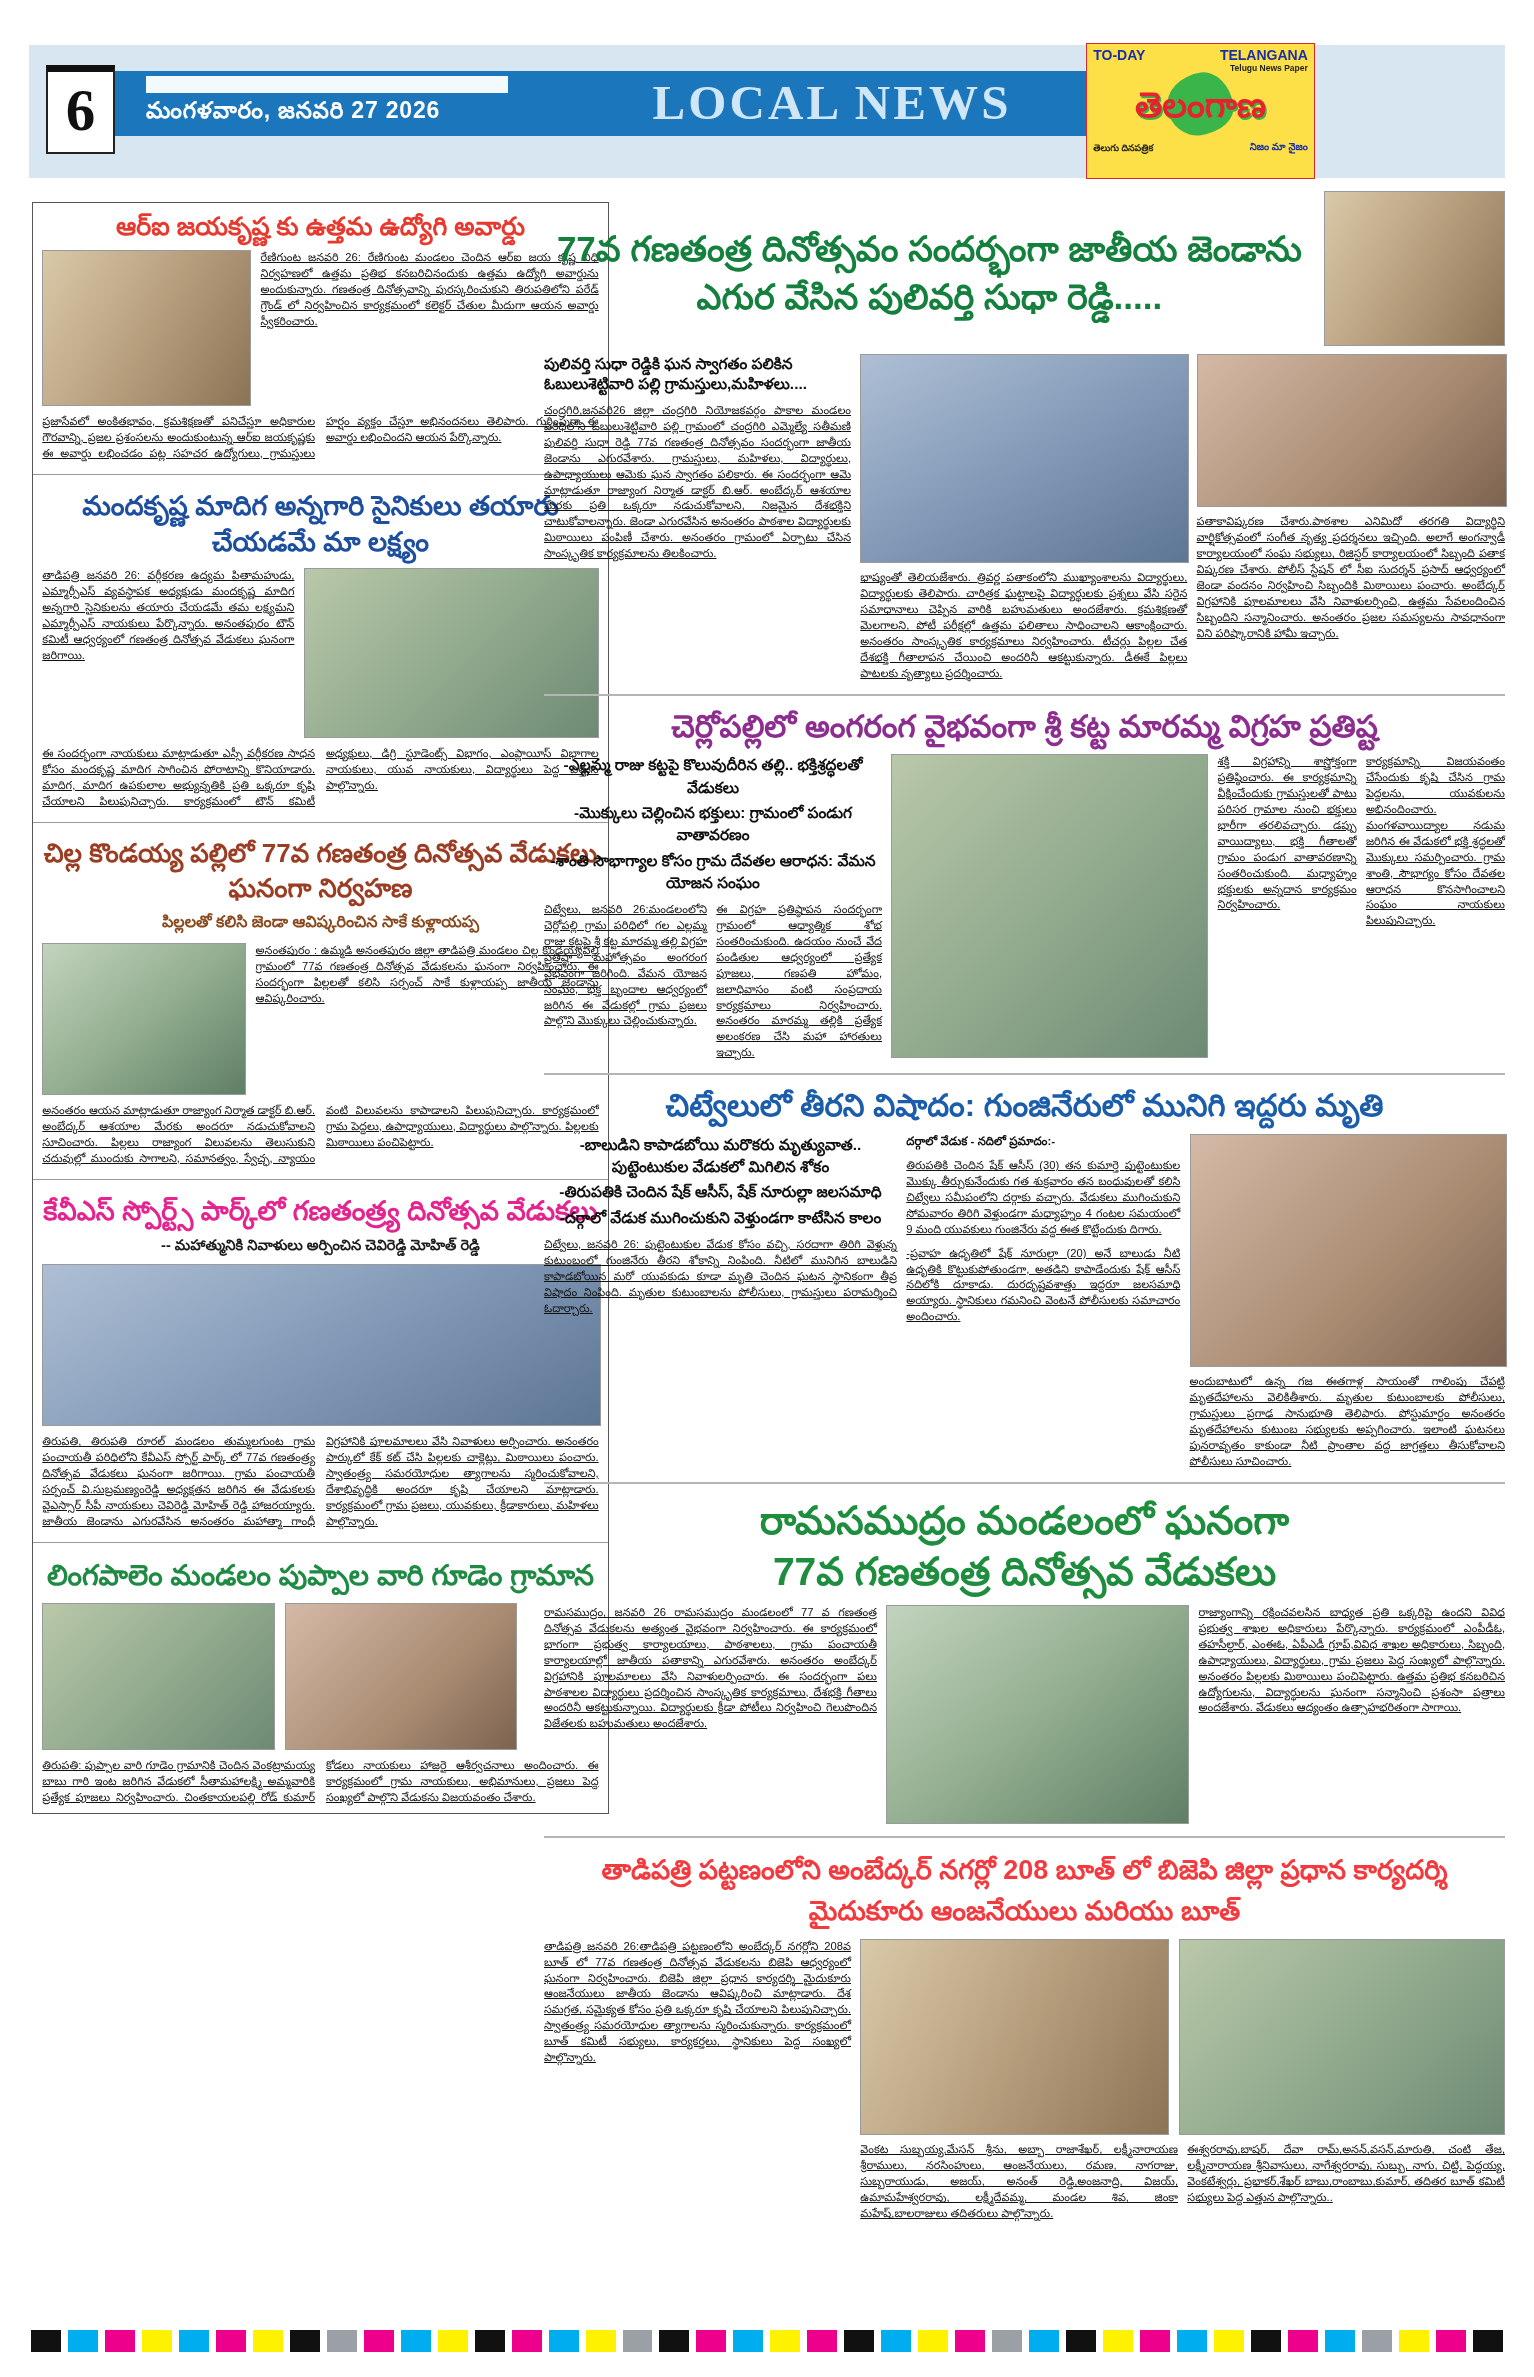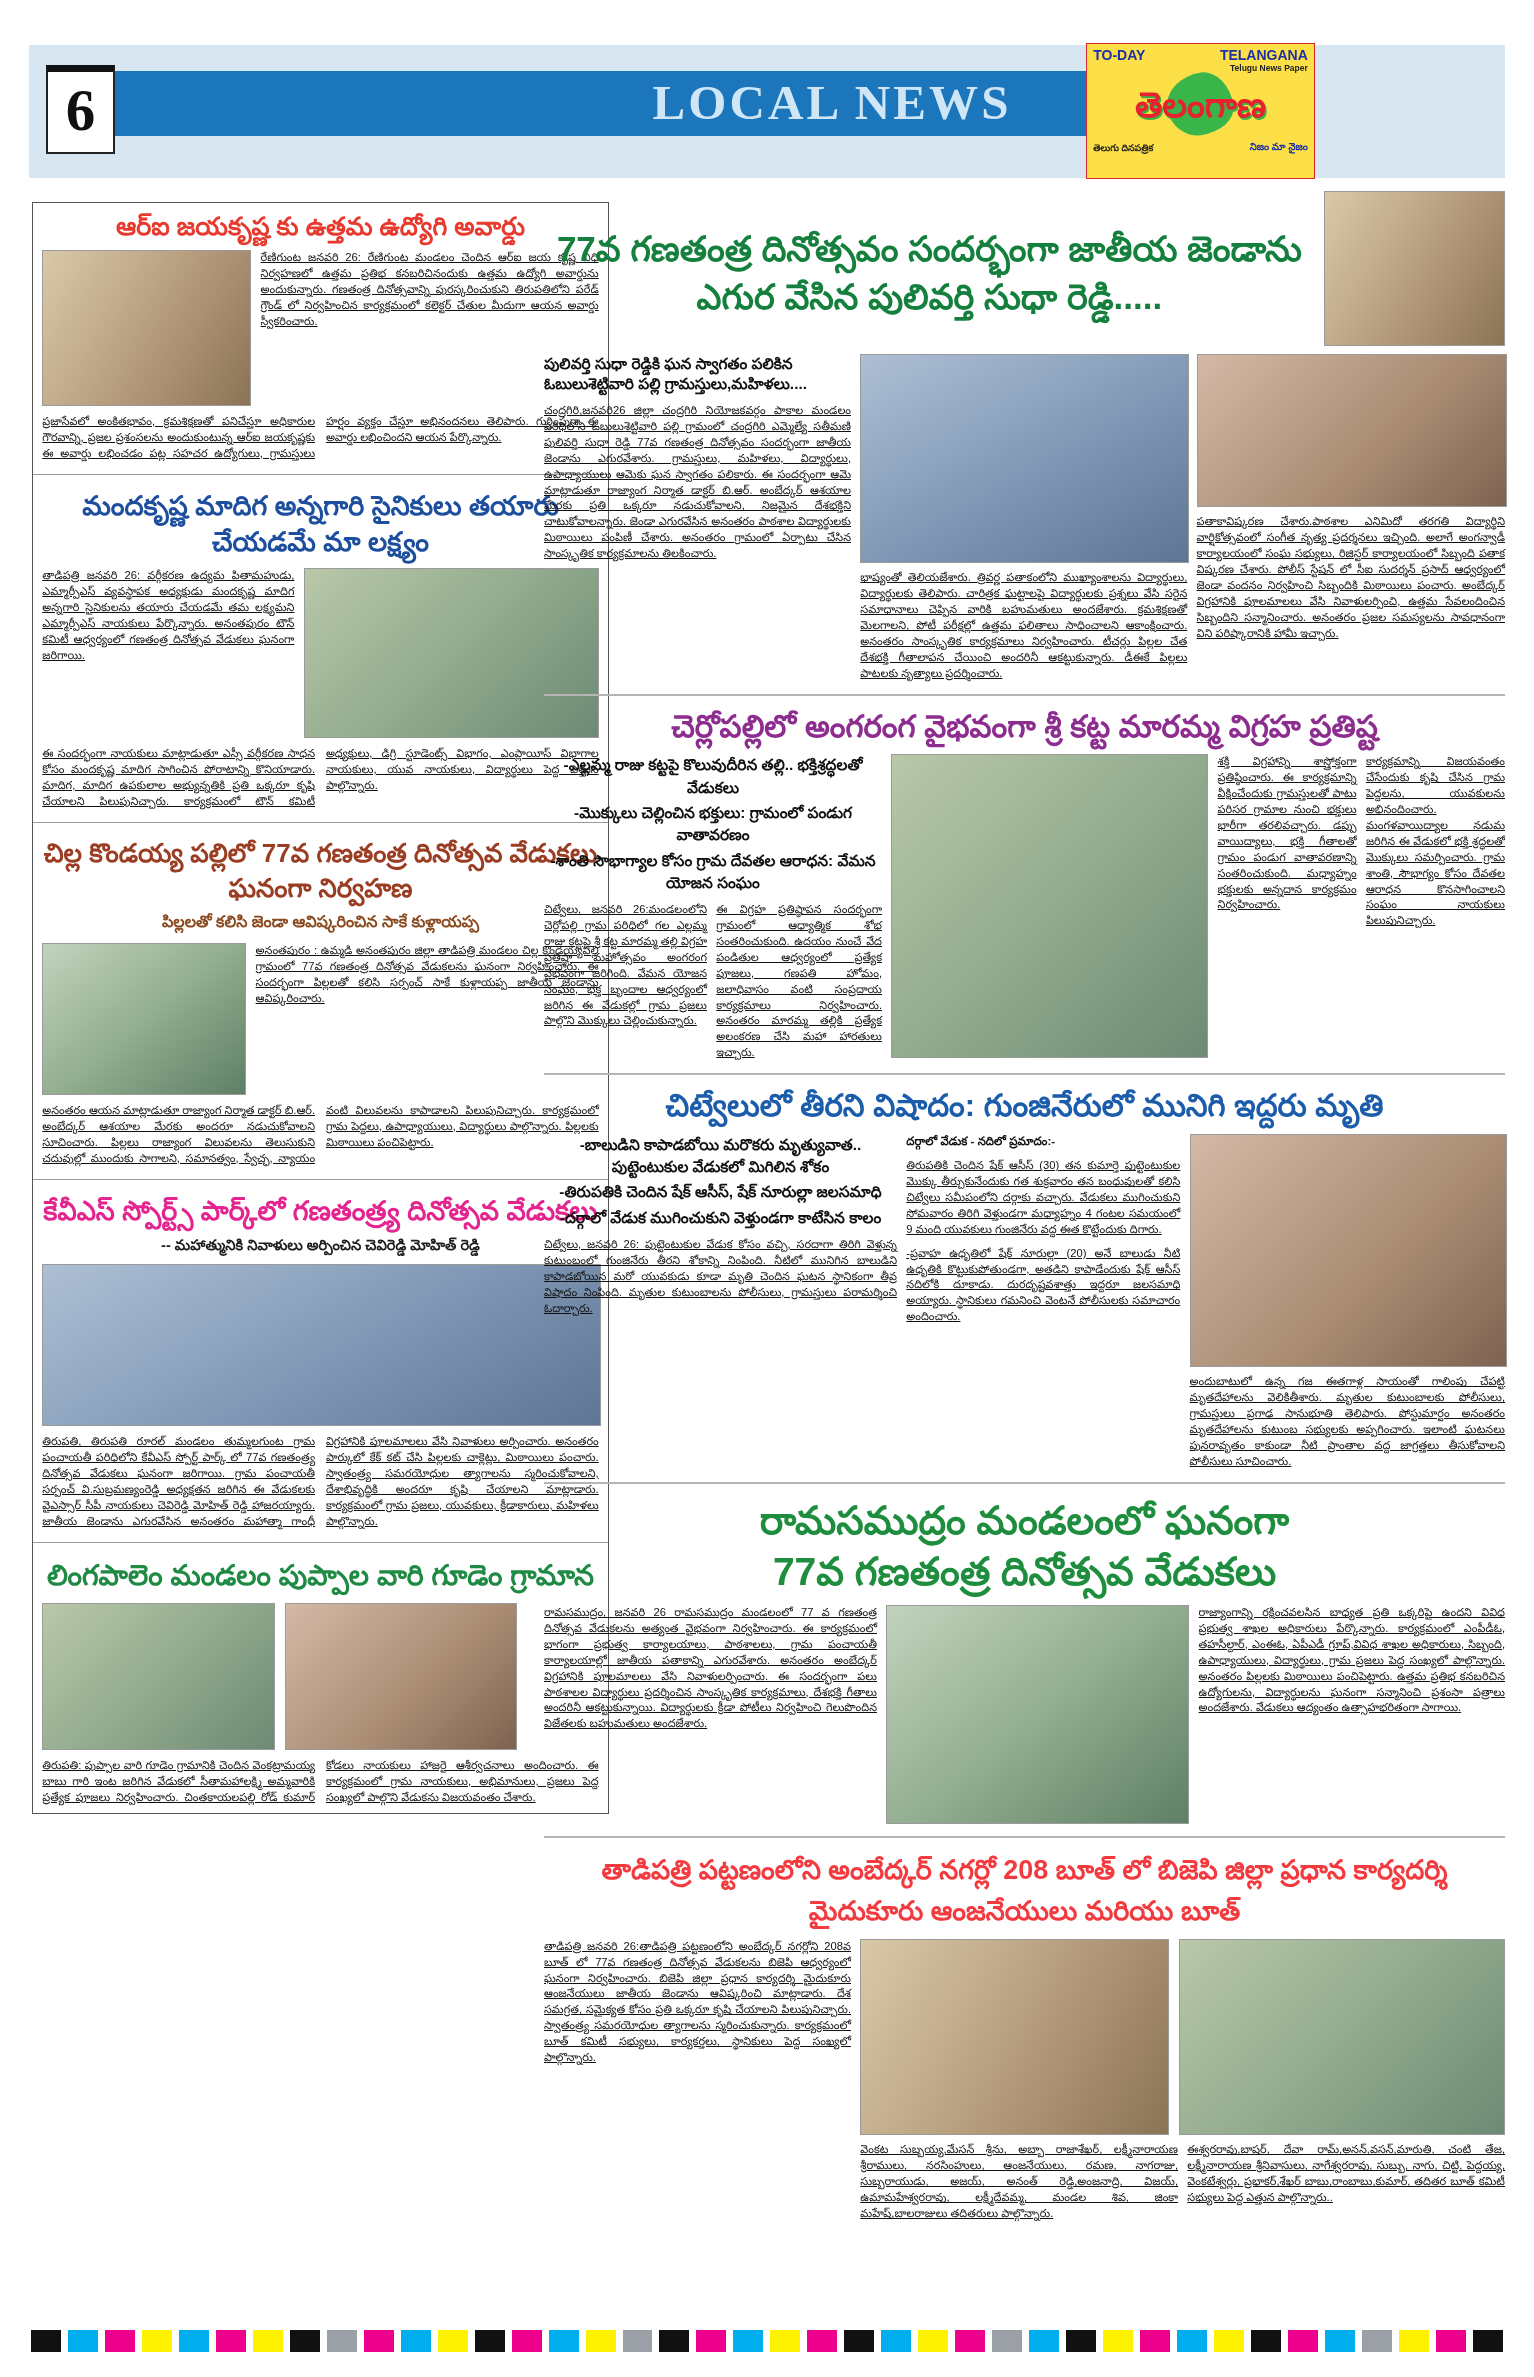--- a/index.html
+++ b/index.html
@@ -67,20 +67,24 @@
   .seg{flex:1;height:21.6px;}
 </style>
 </head>
 <body>
 
 <div class="page">
 
   <div class="header-bg"></div>
   <div class="pageno">6</div>
   <div class="blue-band">
+    <div class="date-wrap">
+      <div class="date-white"></div>
+      <div class="date-text">మంగళవారం, జనవరి 27  2026</div>
+    </div>
     <div class="section-title">LOCAL NEWS</div>
   </div>
   <div class="logo">
     <div class="logo-top">
       <span>TO-DAY</span>
       <span class="logo-tg">
         <span>TELANGANA</span>
         <span class="logo-tag">Telugu News Paper</span>
       </span>
     </div>

